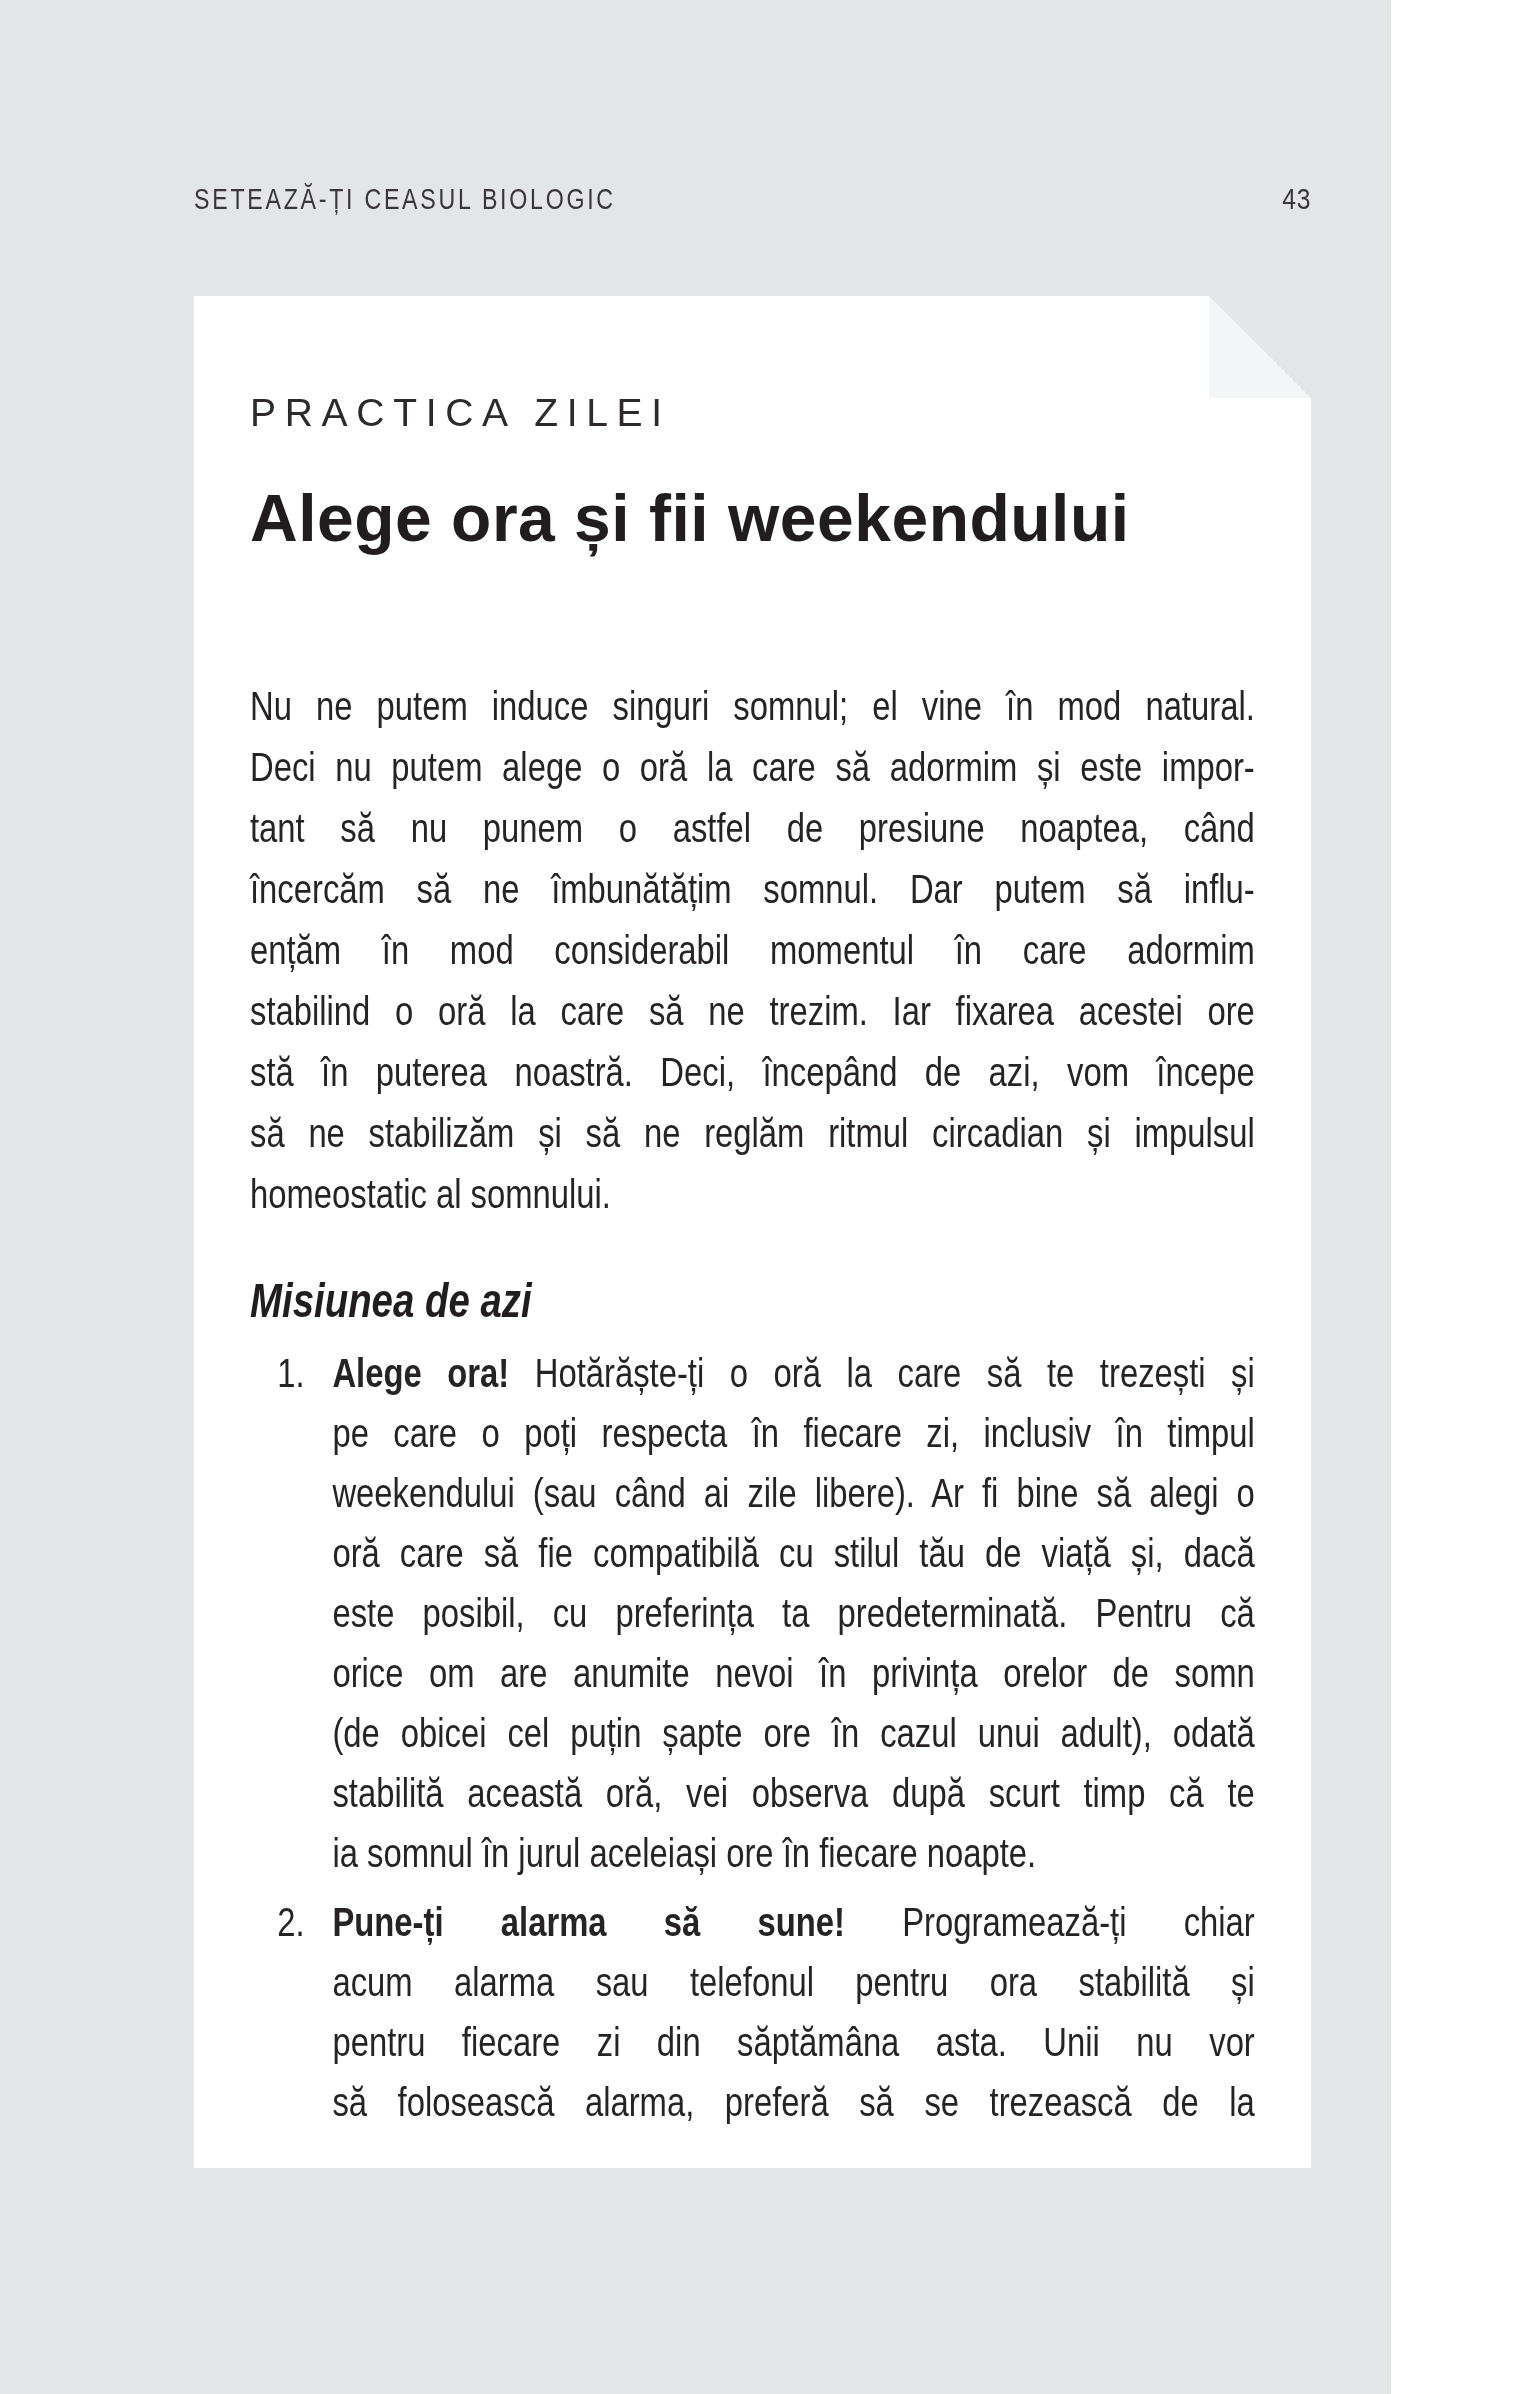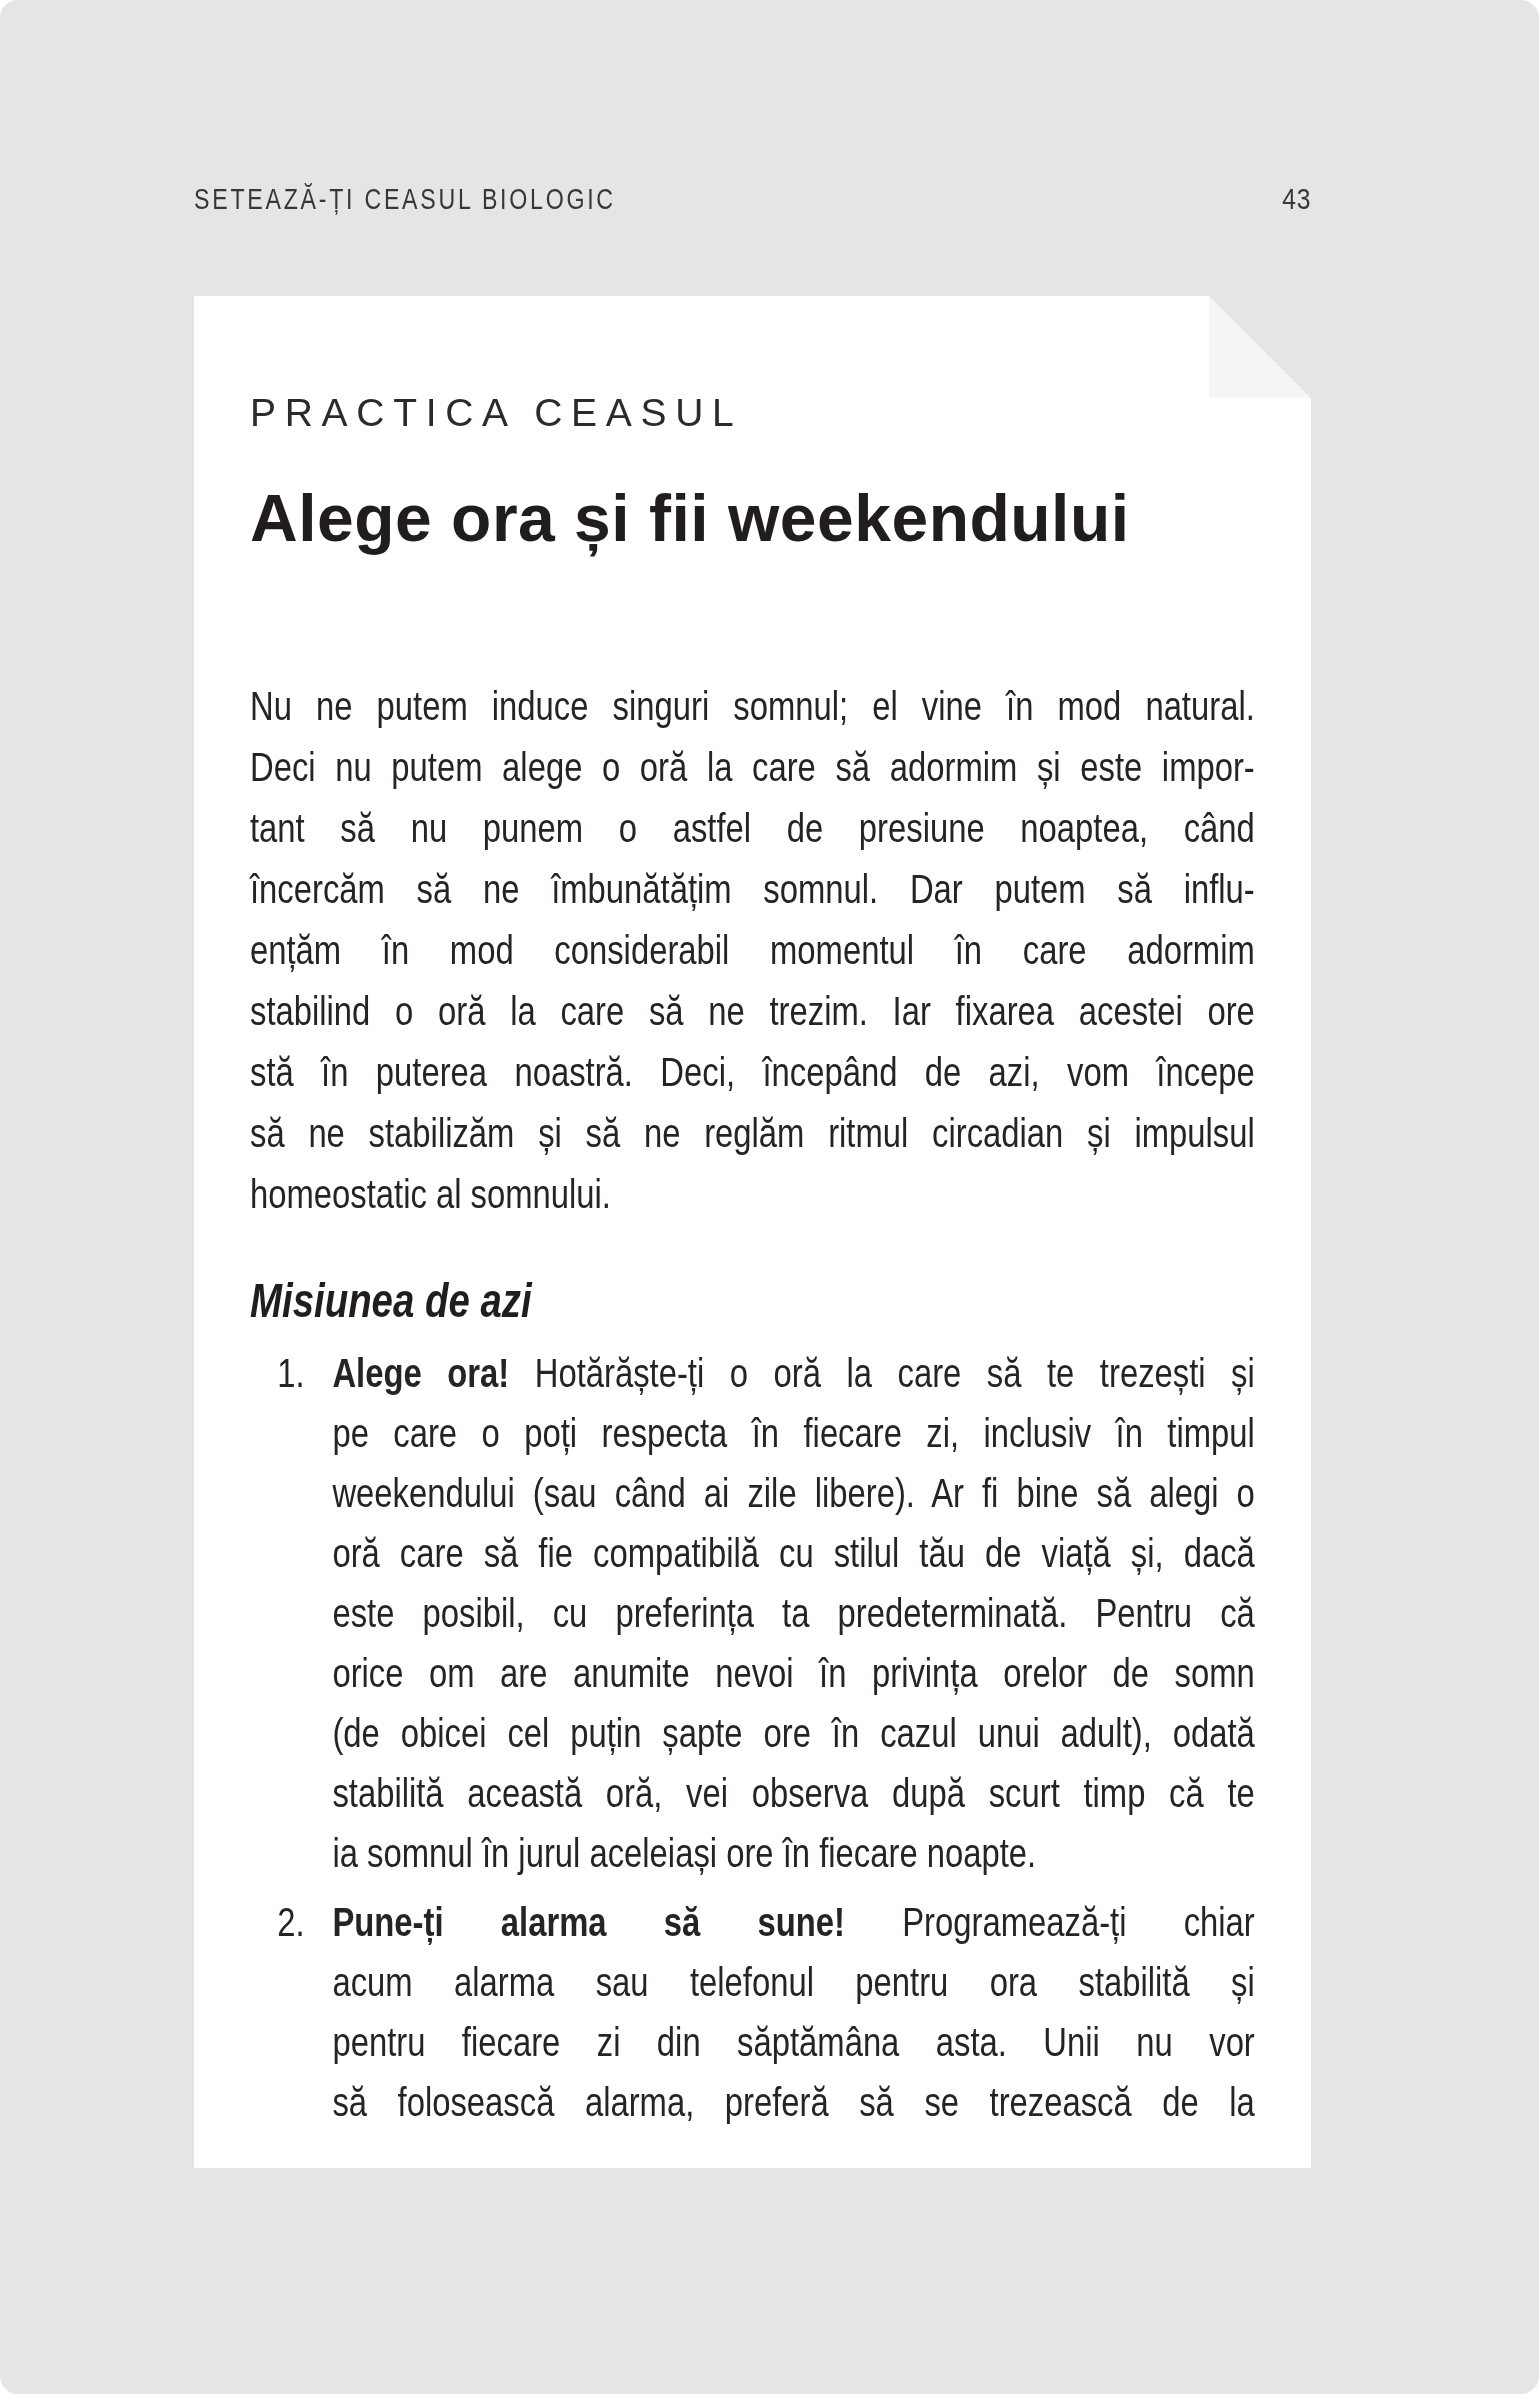--- a/index.html
+++ b/index.html
@@ -1,24 +1,23 @@
 <!DOCTYPE html>
 <html><head>
 <meta charset="utf-8">
 <style>
   html, body { margin: 0; padding: 0; }
   #page {
     position: relative;
-    width: 1539px;
+    width: 1391px;
     height: 2394px;
     background: var(--page-bg, #e4e5e7);
     font-family: "Liberation Sans", "DejaVu Sans", sans-serif;
     color: var(--text, #272324);
     overflow: hidden;
-    border-radius: 18px;
   }
 
   
   .header-row {
     position: absolute;
     left: 194px;
     top: 183px;
     width: 1117px;
     display: flex;
     justify-content: space-between;
@@ -125,21 +124,21 @@
 <div id="page" style="--page-bg: #e4e5e7; --card-bg: #ffffff; --text: #272324; --fold-flap: #f4f5f6;">
 
   <div class="header-row">
     <span class="running-title">SETEAZĂ-ȚI CEASUL BIOLOGIC</span>
     <span class="page-number">43</span>
   </div>
 
   <div class="card">
     <div class="fold"></div>
 
-    <div class="kicker">PRACTICA CEASUL</div>
+    <div class="kicker">PRACTICA ZILEI</div>
 
     <h1 class="title">Alege ora și fii weekendului</h1>
 
     <div class="content">
       <div class="intro">
           <div class="tline">Nu ne putem induce singuri somnul; el vine în mod natural.</div>
           <div class="tline">Deci nu putem alege o oră la care să adormim și este impor-</div>
           <div class="tline">tant să nu punem o astfel de presiune noaptea, când</div>
           <div class="tline">încercăm să ne îmbunătățim somnul. Dar putem să influ-</div>
           <div class="tline">ențăm în mod considerabil momentul în care adormim</div>

